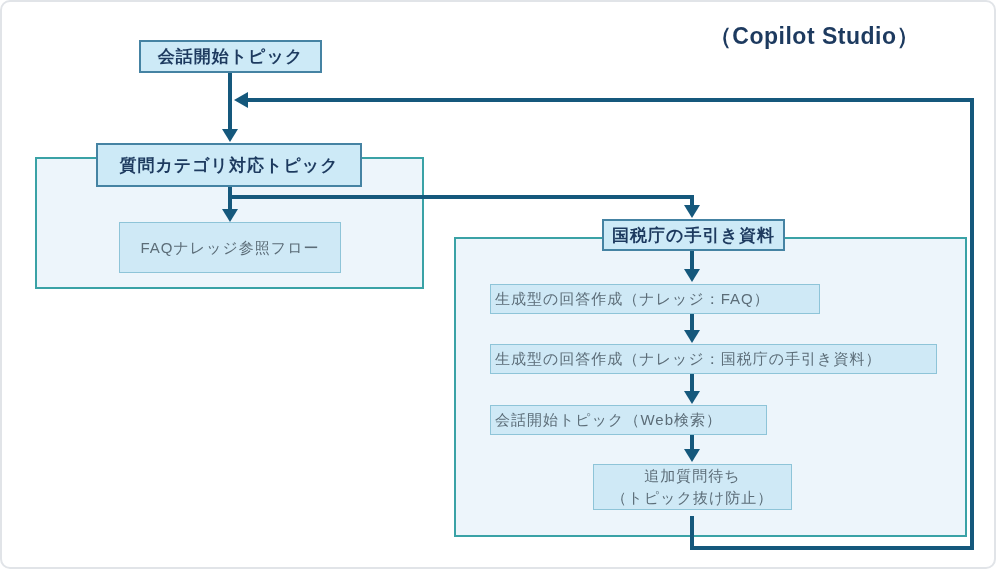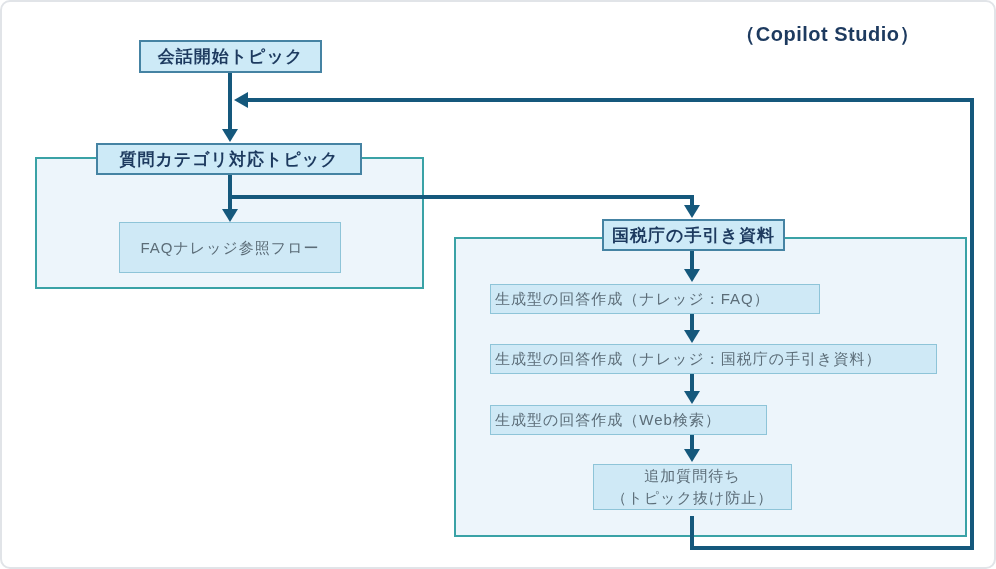--- a/index.html
+++ b/index.html
@@ -15,21 +15,21 @@
     background: #ffffff;
     border: 2px solid #e1e4e8;
     border-radius: 10px;
     box-sizing: border-box;
     overflow: hidden;
   }
   .diagram-title {
     position: absolute;
     top: 19px;
     right: 74px;
-    font-size: 20px;
+    font-size: 23px;
     font-weight: bold;
     color: #1d3a5f;
     letter-spacing: 0.5px;
   }
   .group-container {
     position: absolute;
     background: #edf5fb;
     border: 2px solid #3aa2a6;
     box-sizing: border-box;
     z-index: 1;
@@ -67,21 +67,21 @@
     color: #5c6d78;
     font-size: 15px;
     font-weight: normal;
   }
   .step.left-align {
     align-items: flex-start;
     padding-left: 4px;
     text-align: left;
   }
   .node-start    { left: 137px; top: 38px;  width: 183px; height: 33px; }
-  .node-category { left: 94px;  top: 141px; width: 266px; height: 32px; }
+  .node-category { left: 94px;  top: 141px; width: 266px; height: 44px; }
   .node-faqflow  { left: 117px; top: 220px; width: 222px; height: 51px; line-height: 1.45; }
   .node-answer   { left: 600px; top: 217px; width: 183px; height: 32px; }
   .node-genfaq   { left: 488px; top: 282px; width: 330px; height: 30px; }
   .node-gennta   { left: 488px; top: 342px; width: 447px; height: 30px; }
   .node-genweb   { left: 488px; top: 403px; width: 277px; height: 30px; }
   .node-wait     { left: 591px; top: 462px; width: 199px; height: 46px; line-height: 1.45; }
 </style>
 </head>
 <body>
 
@@ -139,21 +139,21 @@
 
   <div class="node step left-align node-genfaq">
     <span>生成型の回答作成（ナレッジ：FAQ）</span>
   </div>
 
   <div class="node step left-align node-gennta">
     <span>生成型の回答作成（ナレッジ：国税庁の手引き資料）</span>
   </div>
 
   <div class="node step left-align node-genweb">
-    <span>生成型の回答作成（Web検索）</span>
+    <span>会話開始トピック（Web検索）</span>
   </div>
 
   <div class="node step node-wait">
     <span>追加質問待ち</span>
     <span>（トピック抜け防止）</span>
   </div>
 
   <div class="diagram-title">（Copilot Studio）</div>
 
 </div>

